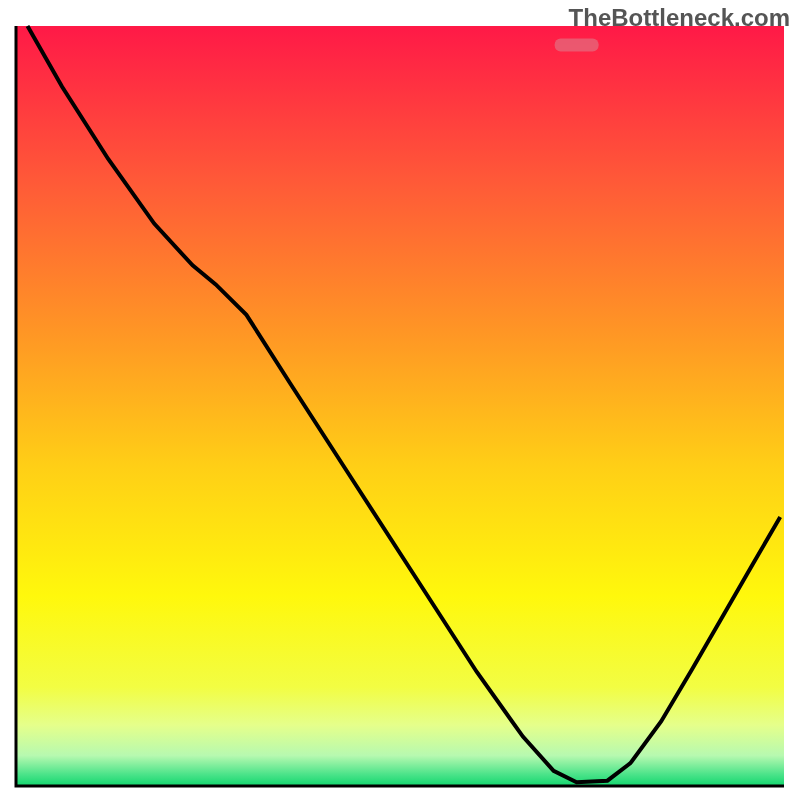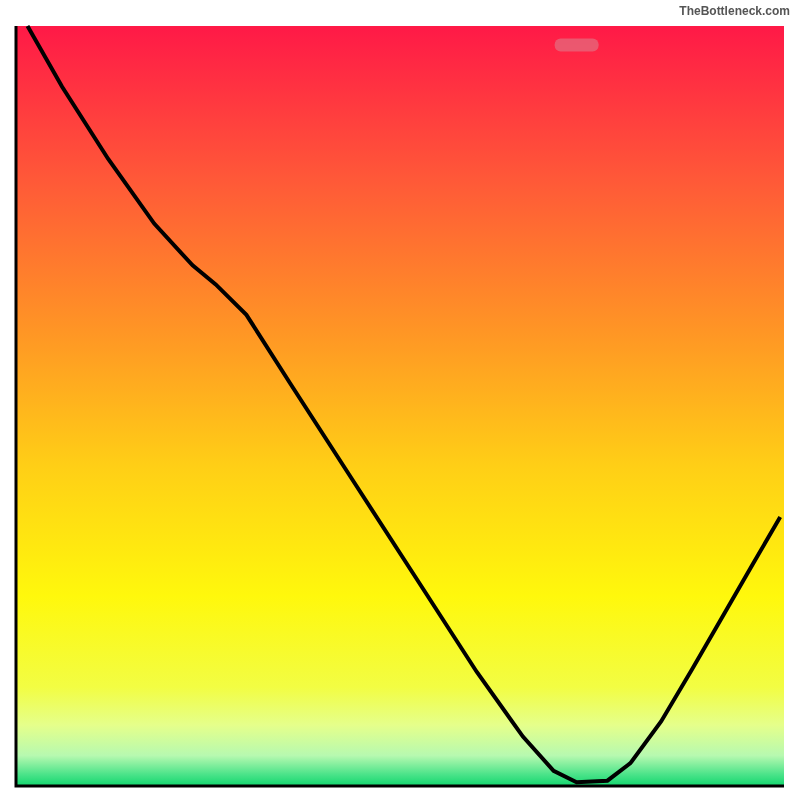--- a/index.html
+++ b/index.html
@@ -12,21 +12,21 @@
   }
   .chart-container {
     position: relative;
     width: 800px;
     height: 800px;
   }
   .watermark {
     position: absolute;
     top: 4px;
     right: 10px;
-    font-size: 12px;
+    font-size: 24px;
     font-weight: bold;
     color: #555555;
     z-index: 10;
   }
   svg {
     display: block;
   }
 </style>
 </head>
 <body>

